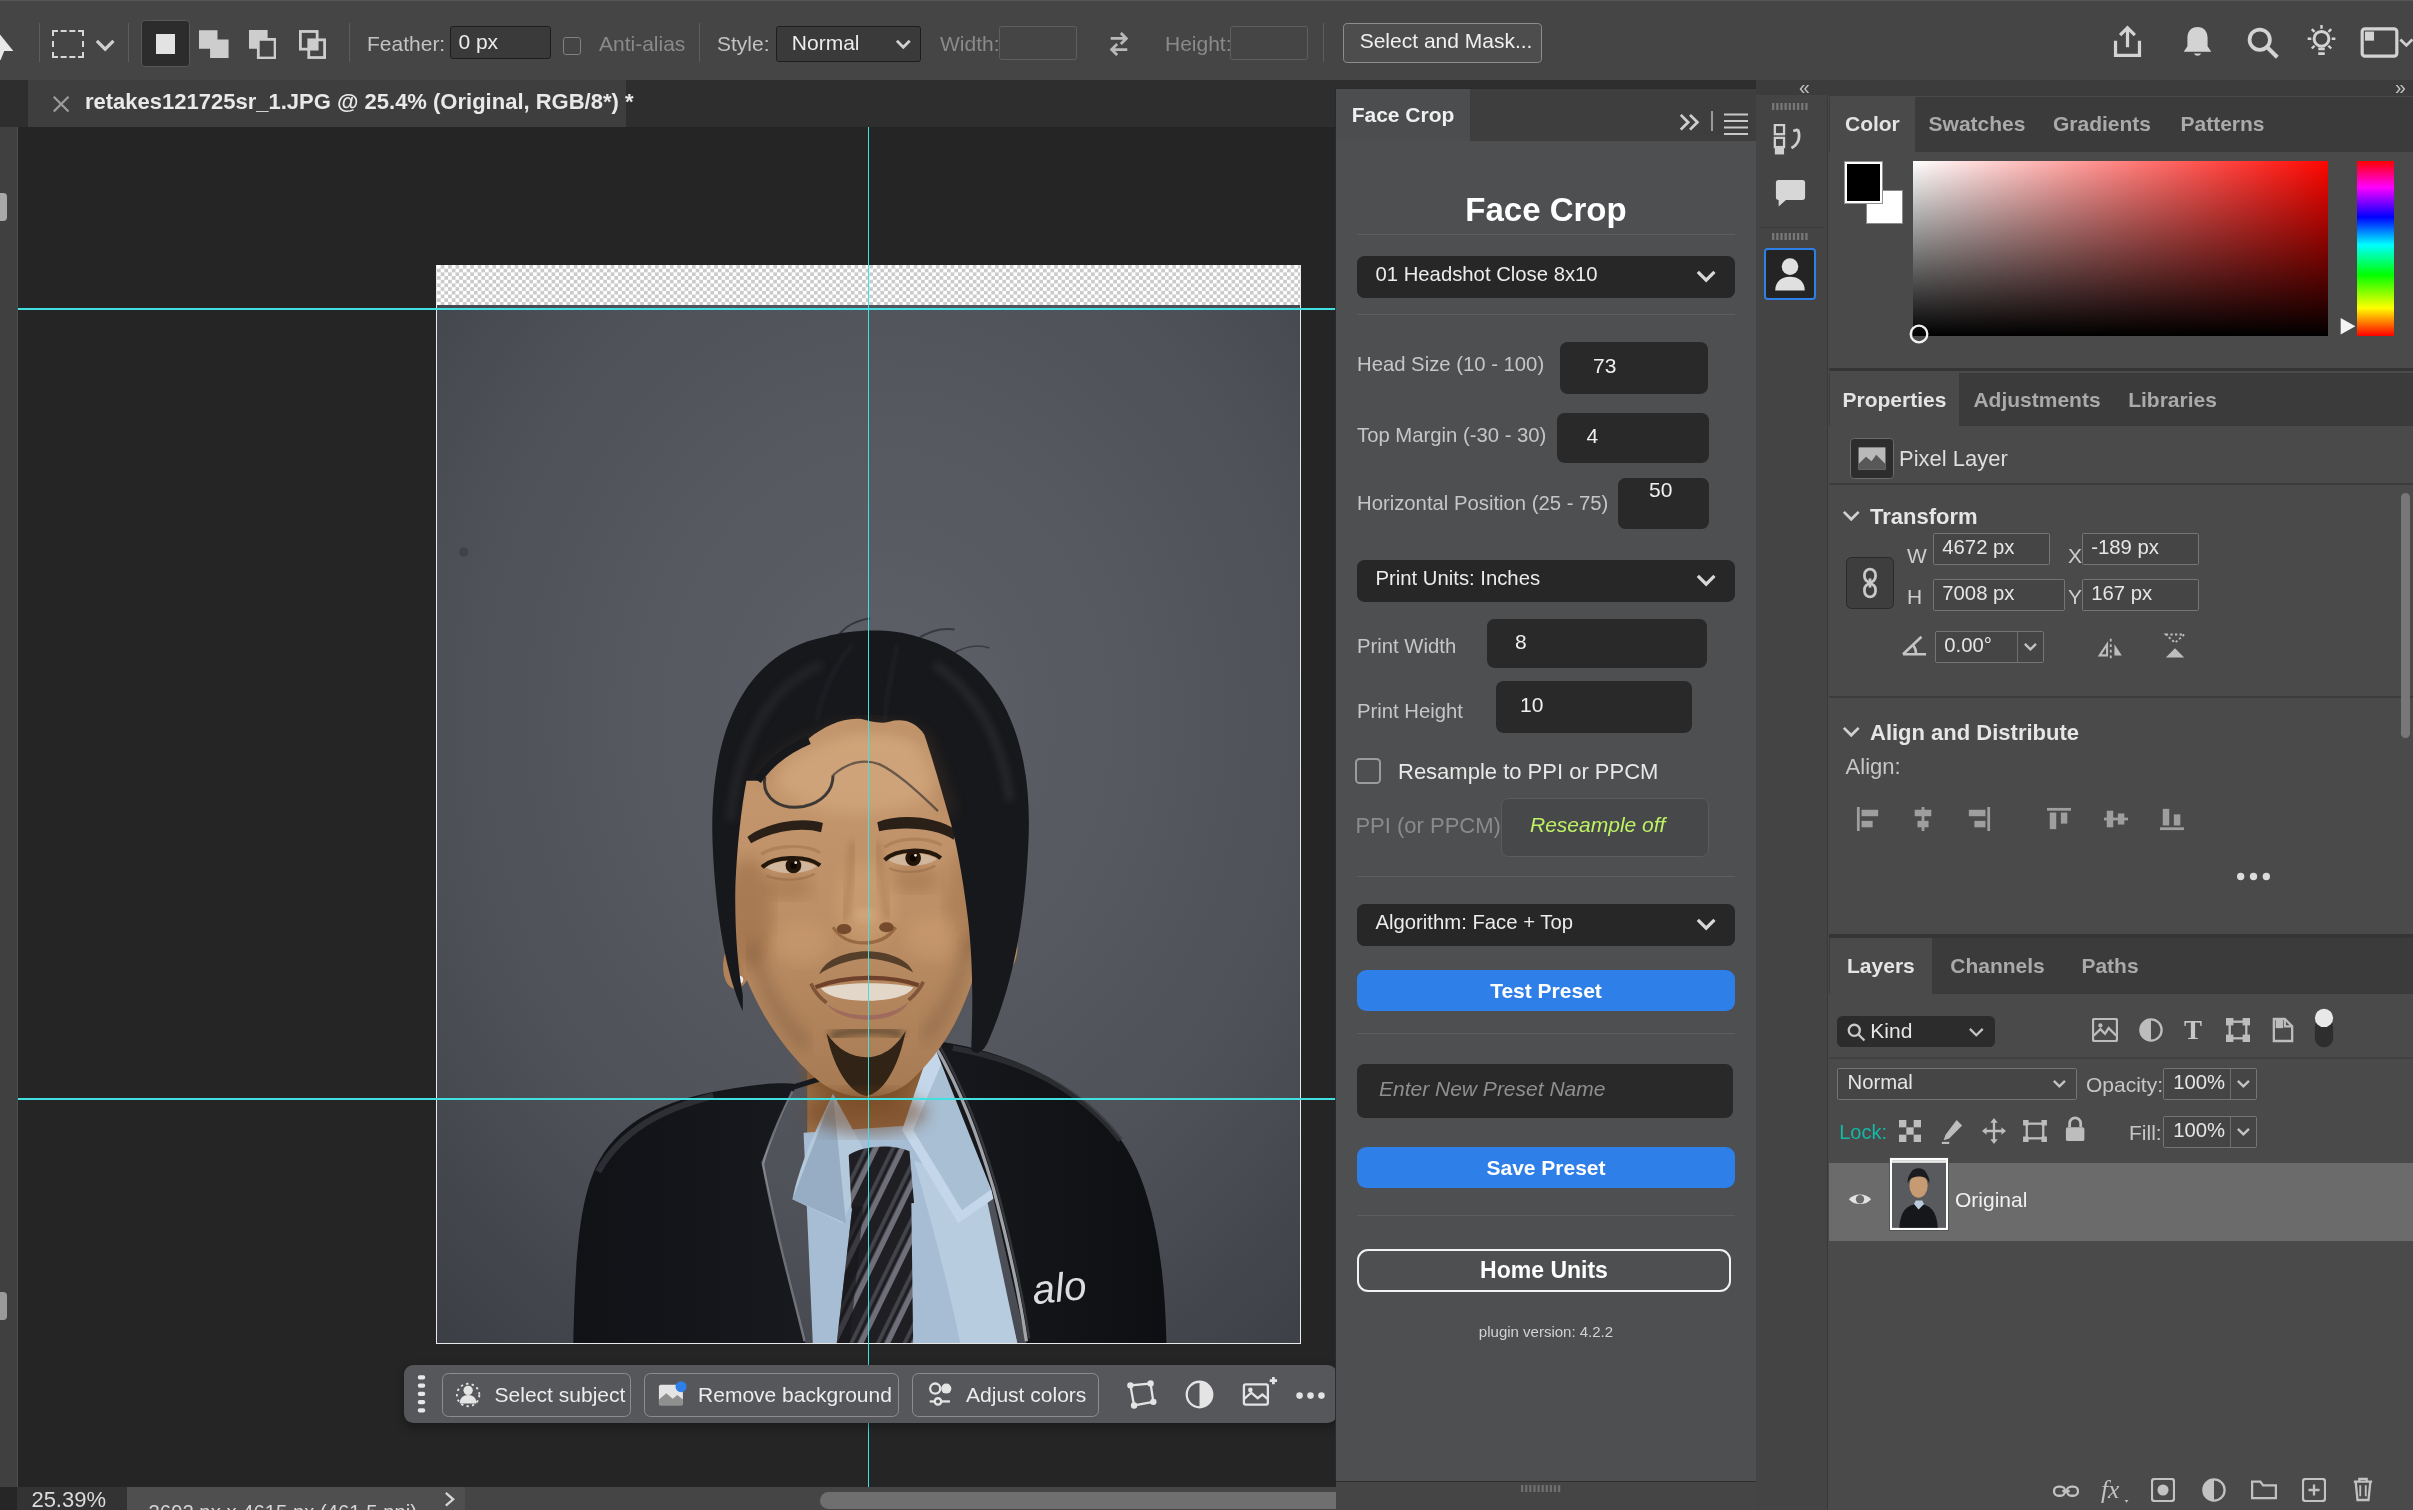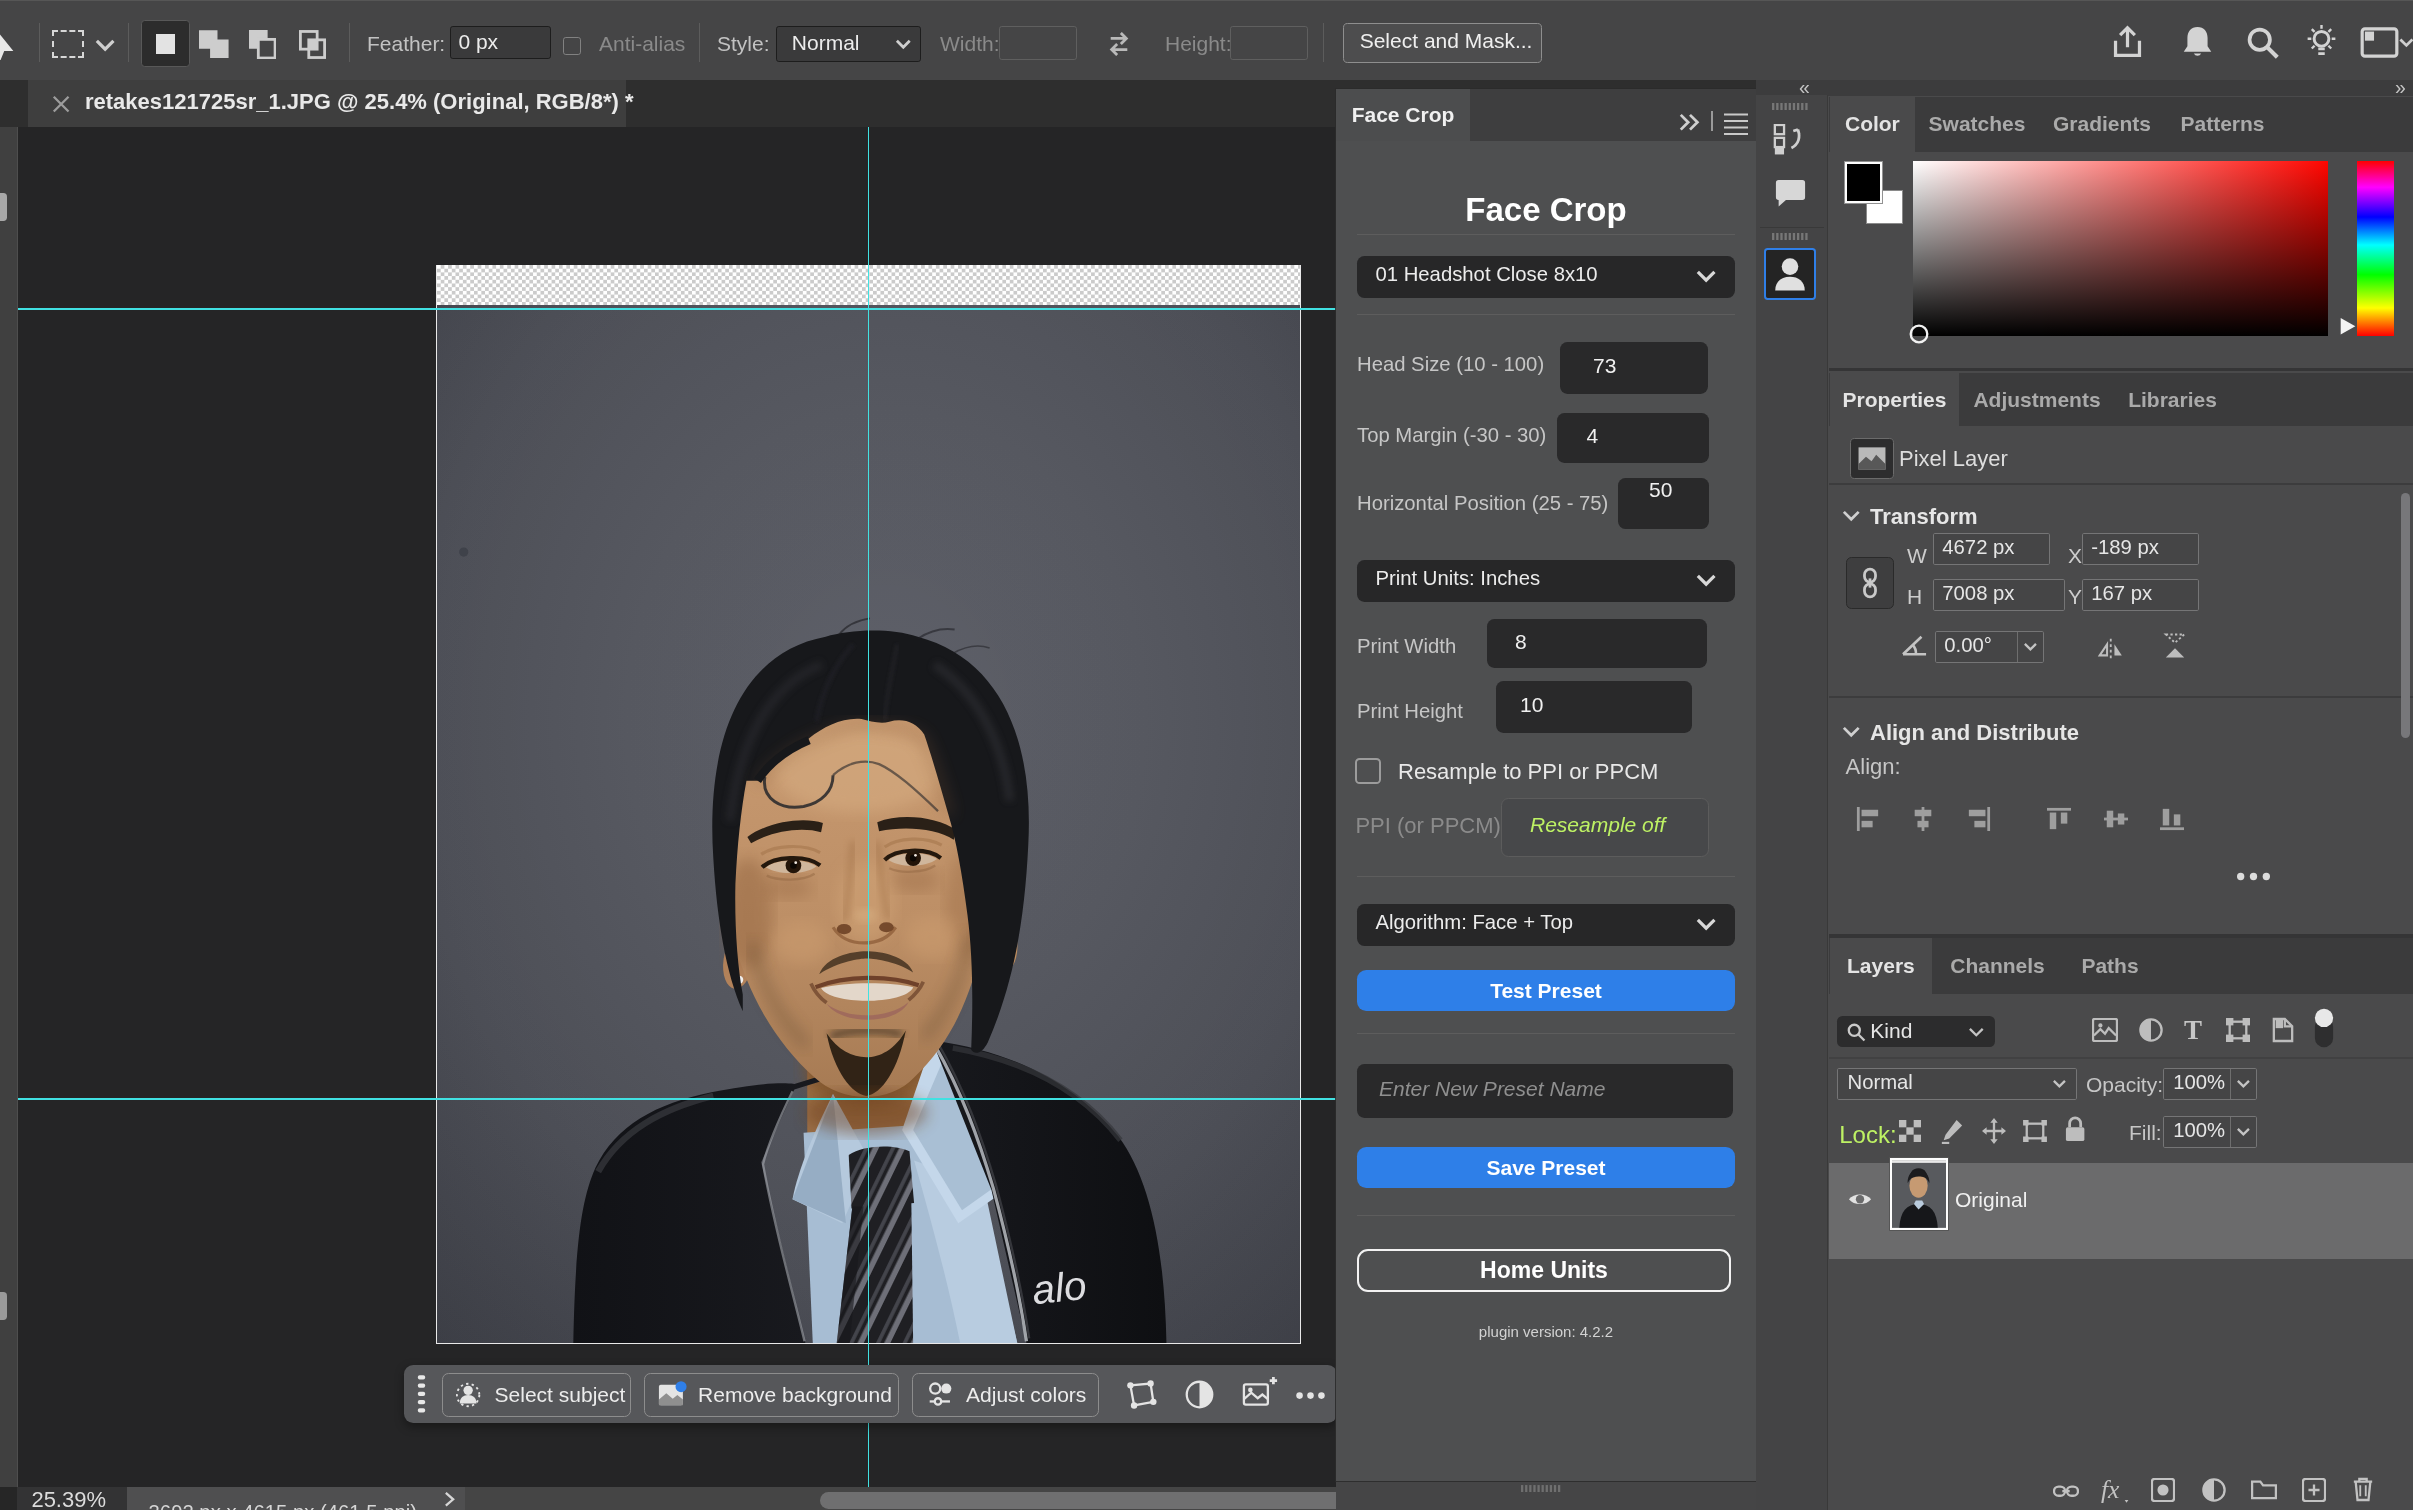--- a/index.html
+++ b/index.html
@@ -729,21 +729,21 @@
       </div>
       <div class="abs" style="left:257px;top:79px;color:#c6c6c6;font-size:21px;">Opacity:</div>
       <div class="field" style="left:334px;top:74px;width:92px;height:29.5px;">
         <span style="position:absolute;left:9.2px;top:1.8px">100%</span>
         <div class="abs" style="left:66px;top:0;width:0.9px;height:29.5px;background:#6e6e6e;"></div>
         <svg class="abs" style="left:72px;top:10.2px" width="14.8" height="10.2" viewBox="0 0 16 11">
             <path d="M2 2 L8 8 L14 2" stroke="#c4c4c4" stroke-width="2.5" fill="none"></path>
           </svg>
       </div>
 
-      <div class="abs" style="left:10.2px;top:127px;color:#bef264;font-size:24px;">Lock:</div>
+      <div class="abs" style="left:10.2px;top:127px;color:#14b8a6;font-size:20px;">Lock:</div>
       <svg class="abs" style="left:70px;top:126px" width="22" height="22" viewBox="0 0 24 24">
           <g fill="#bdbdbd">
             <rect x="0" y="0" width="8" height="8"></rect>
             <rect x="16" y="0" width="8" height="8"></rect>
             <rect x="8" y="8" width="8" height="8"></rect>
             <rect x="0" y="16" width="8" height="8"></rect>
             <rect x="16" y="16" width="8" height="8"></rect>
           </g>
         </svg>
       <svg class="abs" style="left:111px;top:124px" width="24" height="26" viewBox="0 0 26 28">
@@ -769,21 +769,21 @@
         </svg>
       <div class="abs" style="left:300px;top:127px;color:#c6c6c6;font-size:21px;">Fill:</div>
       <div class="field" style="left:334px;top:122px;width:92px;height:29.5px;">
         <span style="position:absolute;left:9.2px;top:1.8px">100%</span>
         <div class="abs" style="left:66px;top:0;width:0.9px;height:29.5px;background:#6e6e6e;"></div>
         <svg class="abs" style="left:72px;top:10.2px" width="14.8" height="10.2" viewBox="0 0 16 11">
             <path d="M2 2 L8 8 L14 2" stroke="#c4c4c4" stroke-width="2.5" fill="none"></path>
           </svg>
       </div>
 
-      <div class="abs" style="left:0;top:169px;width:584px;height:96px;background:#6b6b6c;">
+      <div class="abs" style="left:0;top:169px;width:584px;height:78px;background:#6b6b6c;">
         <svg class="abs" style="left:19.4px;top:27px" width="24" height="18.5" viewBox="0 0 26 20">
             <path d="M1 10 C6 3 20 3 25 10 C20 17 6 17 1 10 Z" fill="#e2e2e2"></path>
             <circle cx="13" cy="10" r="4.5" fill="#6b6b6c"></circle>
           </svg>
         <div class="abs" style="left:61px;top:-5.5px;width:54px;height:68px;background:#fff;border:2.8px solid #fdfdfd;box-shadow:0 0 0 0.9px #555;">
           <svg width="54" height="68" viewBox="0 0 59 74">
             <rect x="0" y="0" width="59" height="74" fill="#585a5e"></rect>
             <rect x="0" y="0" width="59" height="3" fill="#e8e8e8"></rect>
             <ellipse cx="29" cy="28" rx="10" ry="13" fill="#c69a72"></ellipse>
             <path d="M18 28 c0 -12 7 -16 11 -16 s11 4 11 16 c0 -14 -4 -19 -11 -19 s-11 5 -11 19 z" fill="#1c1c1e"></path>

